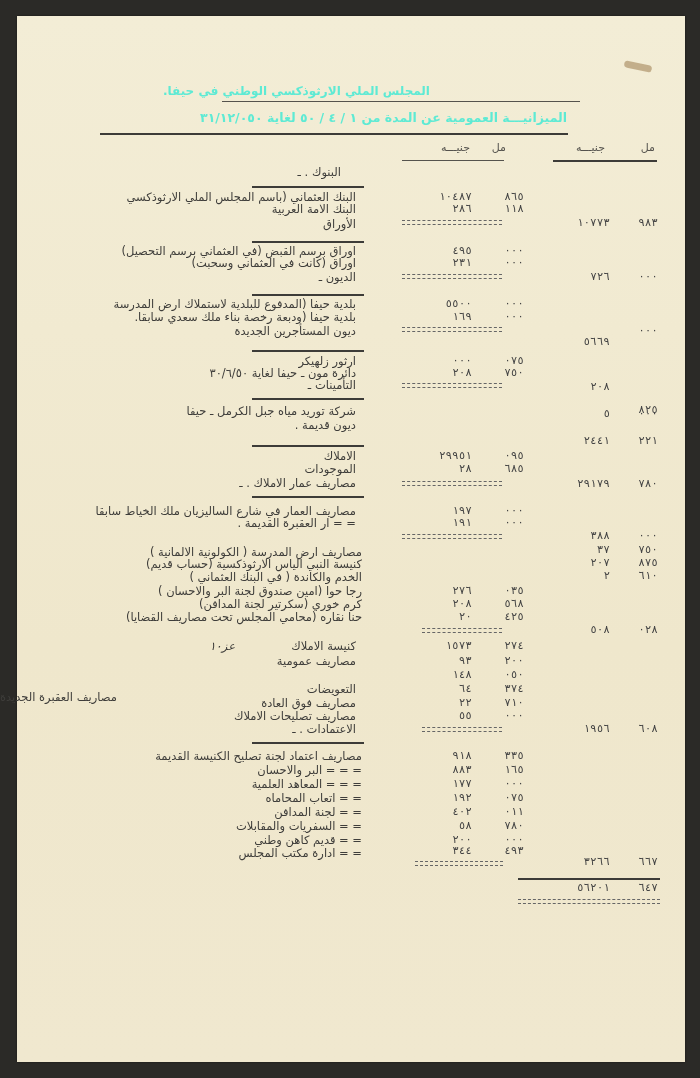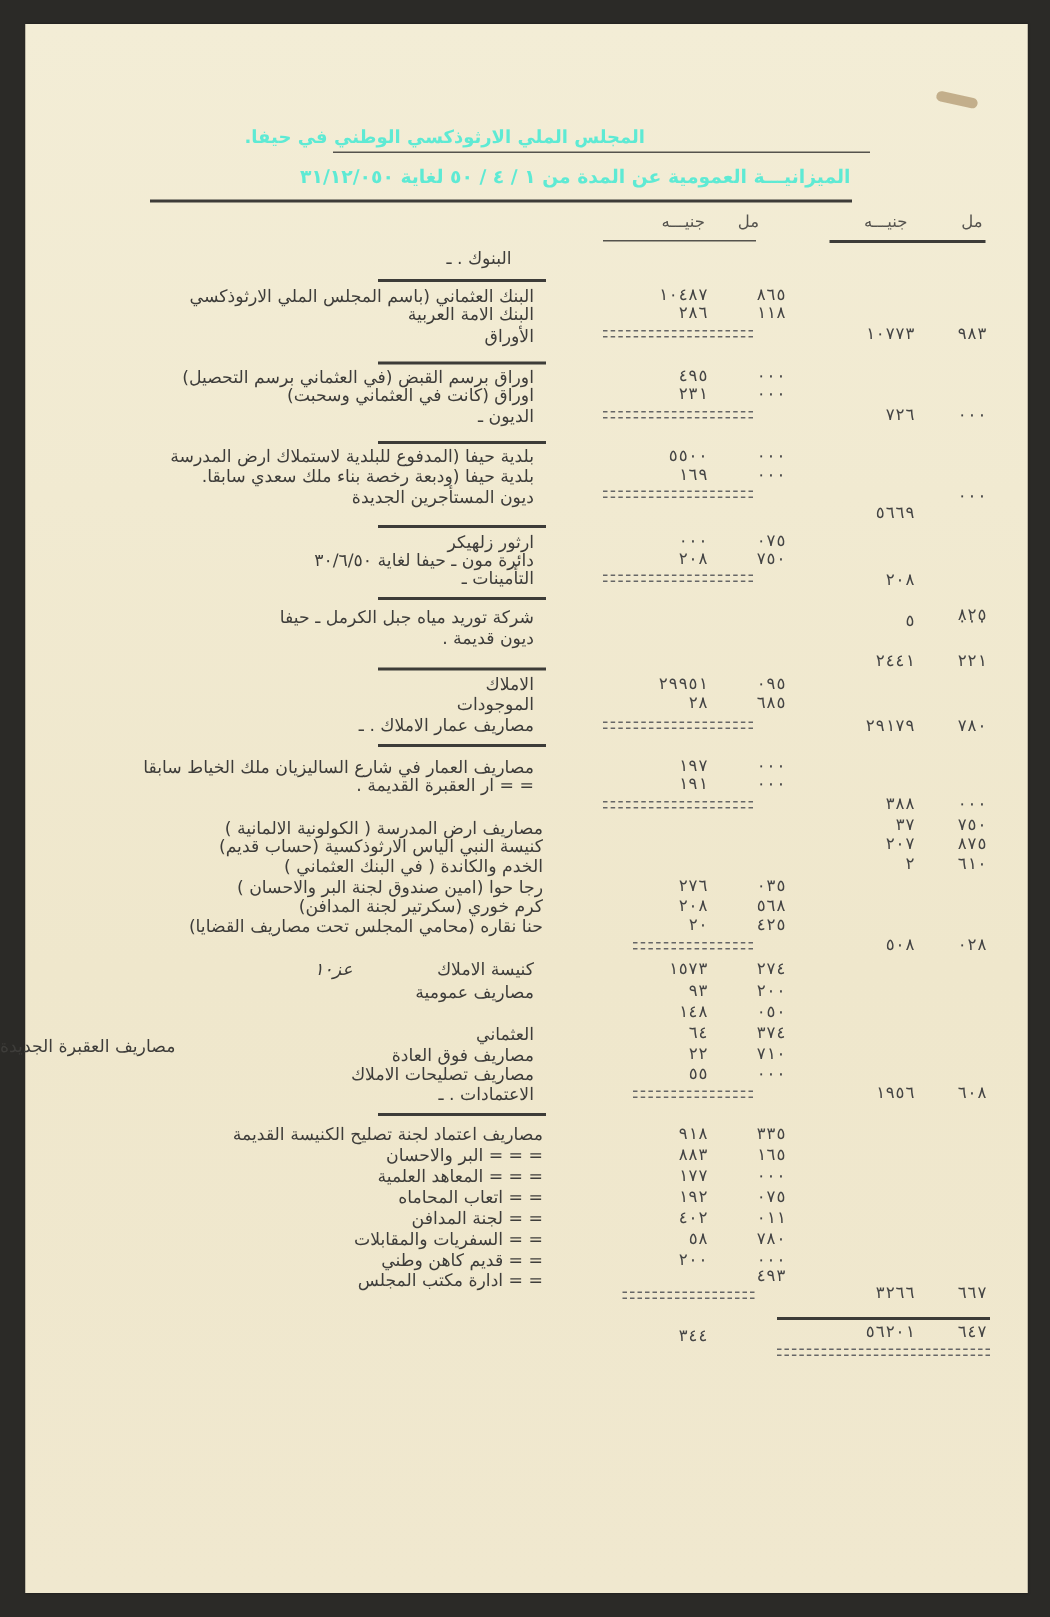--- a/index.html
+++ b/index.html
@@ -147,21 +147,21 @@
 <div class="t" style="left:0;width:356px;top:640px;text-align:right;">كنيسة الاملاك</div>
 <div class="t" style="left:0;width:235px;top:640px;text-align:right;font-style:italic;">عز١٠</div>
 <div class="n" style="left:420px;width:52px;top:640px;">١٥٧٣</div>
 <div class="n" style="left:480px;width:44px;top:640px;">٢٧٤</div>
 <div class="t" style="left:0;width:356px;top:655px;text-align:right;">مصاريف عمومية</div>
 <div class="n" style="left:420px;width:52px;top:655px;">٩٣</div>
 <div class="n" style="left:480px;width:44px;top:655px;">٢٠٠</div>
 <div class="t" style="left:0;width:356px;top:691px;text-align:left;">مصاريف العقبرة الجديدة</div>
 <div class="n" style="left:420px;width:52px;top:669px;">١٤٨</div>
 <div class="n" style="left:480px;width:44px;top:669px;">٠٥٠</div>
-<div class="t" style="left:0;width:356px;top:683px;text-align:right;">العثماني</div>
+<div class="t" style="left:0;width:356px;top:683px;text-align:right;">التعويضات</div>
 <div class="n" style="left:420px;width:52px;top:683px;">٦٤</div>
 <div class="n" style="left:480px;width:44px;top:683px;">٣٧٤</div>
 <div class="t" style="left:0;width:356px;top:697px;text-align:right;">مصاريف فوق العادة</div>
 <div class="n" style="left:420px;width:52px;top:697px;">٢٢</div>
 <div class="n" style="left:480px;width:44px;top:697px;">٧١٠</div>
 <div class="t" style="left:0;width:356px;top:710px;text-align:right;">مصاريف تصليحات الاملاك</div>
 <div class="n" style="left:420px;width:52px;top:710px;">٥٥</div>
 <div class="n" style="left:480px;width:44px;top:710px;">٠٠٠</div>
 <div class="dbl" style="left:422px;top:727px;width:80px;"></div>
 <div class="t" style="left:0;width:356px;top:723px;text-align:right;">الاعتمادات . ـ</div>
@@ -184,21 +184,21 @@
 <div class="t" style="left:0;width:362px;top:806px;text-align:right;">= = لجنة المدافن</div>
 <div class="n" style="left:420px;width:52px;top:806px;">٤٠٢</div>
 <div class="n" style="left:480px;width:44px;top:806px;">٠١١</div>
 <div class="t" style="left:0;width:362px;top:820px;text-align:right;">= = السفريات والمقابلات</div>
 <div class="n" style="left:420px;width:52px;top:820px;">٥٨</div>
 <div class="n" style="left:480px;width:44px;top:820px;">٧٨٠</div>
 <div class="t" style="left:0;width:362px;top:834px;text-align:right;">= = قديم كاهن وطني</div>
 <div class="n" style="left:420px;width:52px;top:834px;">٢٠٠</div>
 <div class="n" style="left:480px;width:44px;top:834px;">٠٠٠</div>
 <div class="t" style="left:0;width:362px;top:847px;text-align:right;">= = ادارة مكتب المجلس</div>
-<div class="n" style="left:420px;width:52px;top:845px;margin-top:40px;">٣٤٤</div>
+<div class="n" style="left:420px;width:52px;top:845px;">٣٤٤</div>
 <div class="n" style="left:480px;width:44px;top:845px;">٤٩٣</div>
 <div class="dbl" style="left:415px;top:861px;width:88px;"></div>
 <div class="n" style="left:560px;width:50px;top:856px;">٣٢٦٦</div>
 <div class="n" style="left:618px;width:40px;top:856px;">٦٦٧</div>
 
 <div class="hline" style="left:518px;top:878px;width:142px;"></div>
 <div class="n" style="left:550px;width:60px;top:882px;">٥٦٢٠١</div>
 <div class="n" style="left:618px;width:40px;top:882px;">٦٤٧</div>
 <div class="dbl" style="left:518px;top:899px;width:142px;"></div>
 

